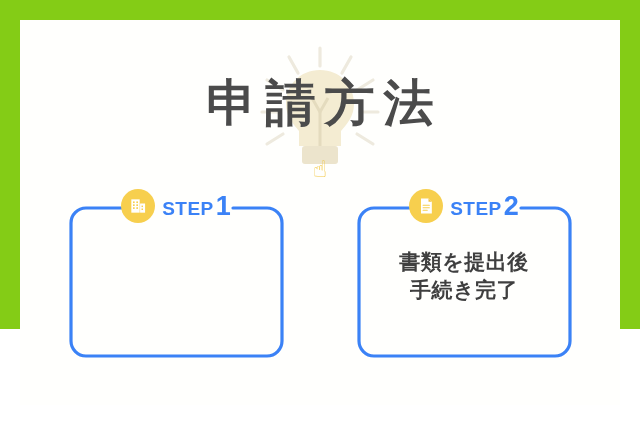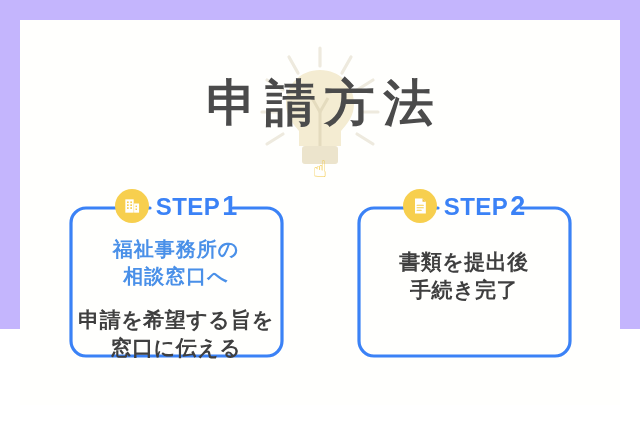--- a/index.html
+++ b/index.html
@@ -11,21 +11,21 @@
     height: 427px;
     overflow: hidden;
     font-family: "Liberation Sans", "DejaVu Sans", sans-serif;
     background: #ffffff;
   }
 
   #poster {
     position: relative;
     width: 640px;
     height: 329px;
-    background: #c4b5fd;
+    background: #84cc16;
     box-sizing: border-box;
   }
 
   
   #canvas {
     position: absolute;
     left: 20px;
     top: 20px;
     width: 600px;
     height: 385px;
@@ -145,21 +145,21 @@
   }
 
   .step-label {
     display: flex;
     align-items: baseline;
     color: #3b82f6;
     font-weight: bold;
     white-space: nowrap;
   }
   .step-word {
-    font-size: 24px;
+    font-size: 19px;
     letter-spacing: 0.5px;
   }
   .step-num {
     font-size: 27px;
     margin-left: 2px;
   }
 
   .step-body {
     position: absolute;
     left: 10px;
@@ -246,26 +246,20 @@
                   <rect x="16.2" y="15" width="1.8" height="1.8"></rect>
               </g>
             </svg>
           </span>
           <span class="step-label">
             <span class="step-word">STEP</span>
             <span class="step-num">1</span>
           </span>
         </div>
 
-        <div class="step-body">
-          <p class="step-heading">福祉事務所の
-相談窓口へ</p>
-          <p class="step-detail">申請を希望する旨を
-窓口に伝える</p>
-        </div>
       </div>
 
       <div class="step-card">
         <svg class="step-border" viewBox="0 0 243 180" width="243" height="180" aria-hidden="true">
           <path d="M95 16 L31 16 A15 15 0 0 0 16 31 L16 149 A15 15 0 0 0 31 164 L212 164 A15 15 0 0 0 227 149 L227 31 A15 15 0 0 0 212 16 L178 16" fill="none" stroke="#3b82f6" stroke-width="3.2" stroke-linecap="round"></path>
         </svg>
 
         <div class="step-header">
           <span class="step-badge">
             <svg viewBox="0 0 24 24" width="20" height="20" aria-hidden="true">

